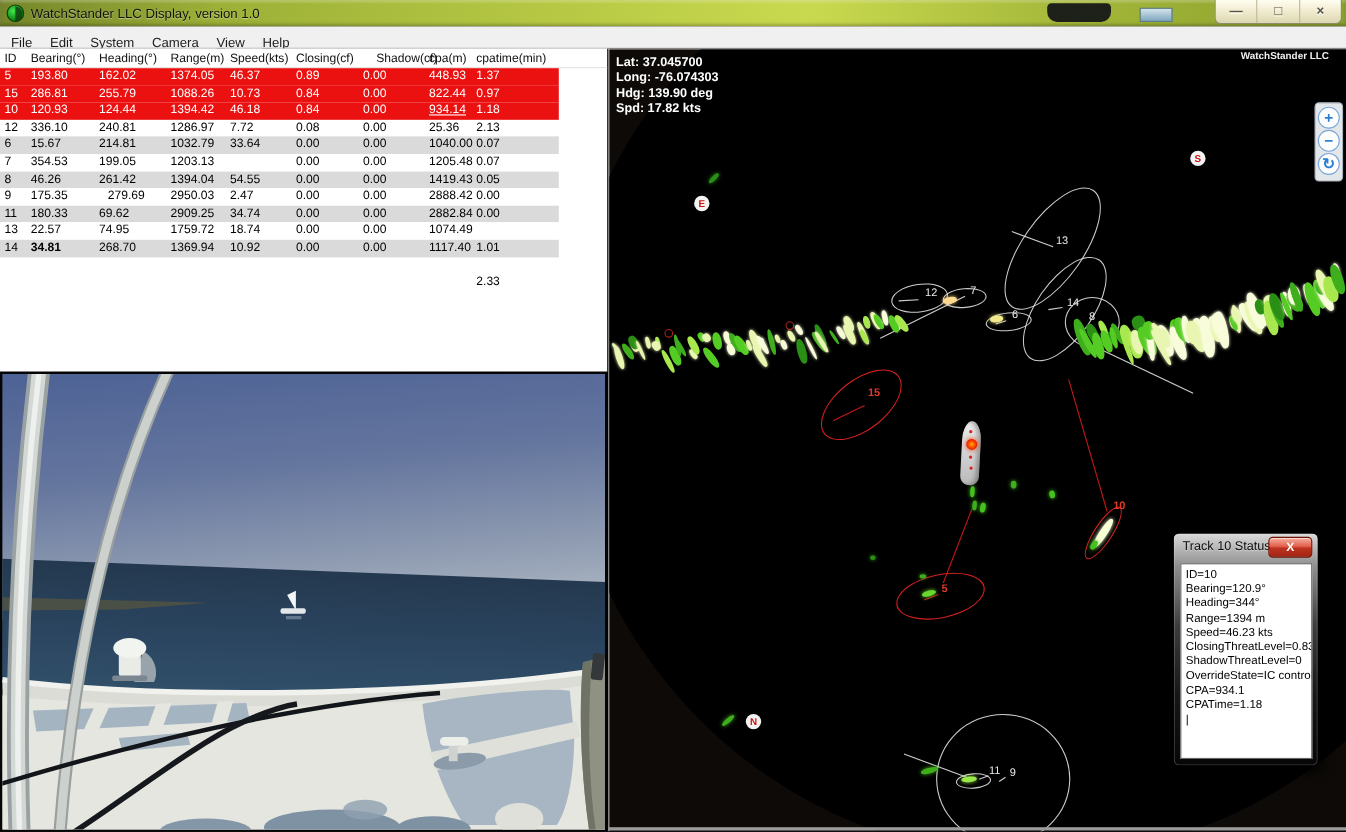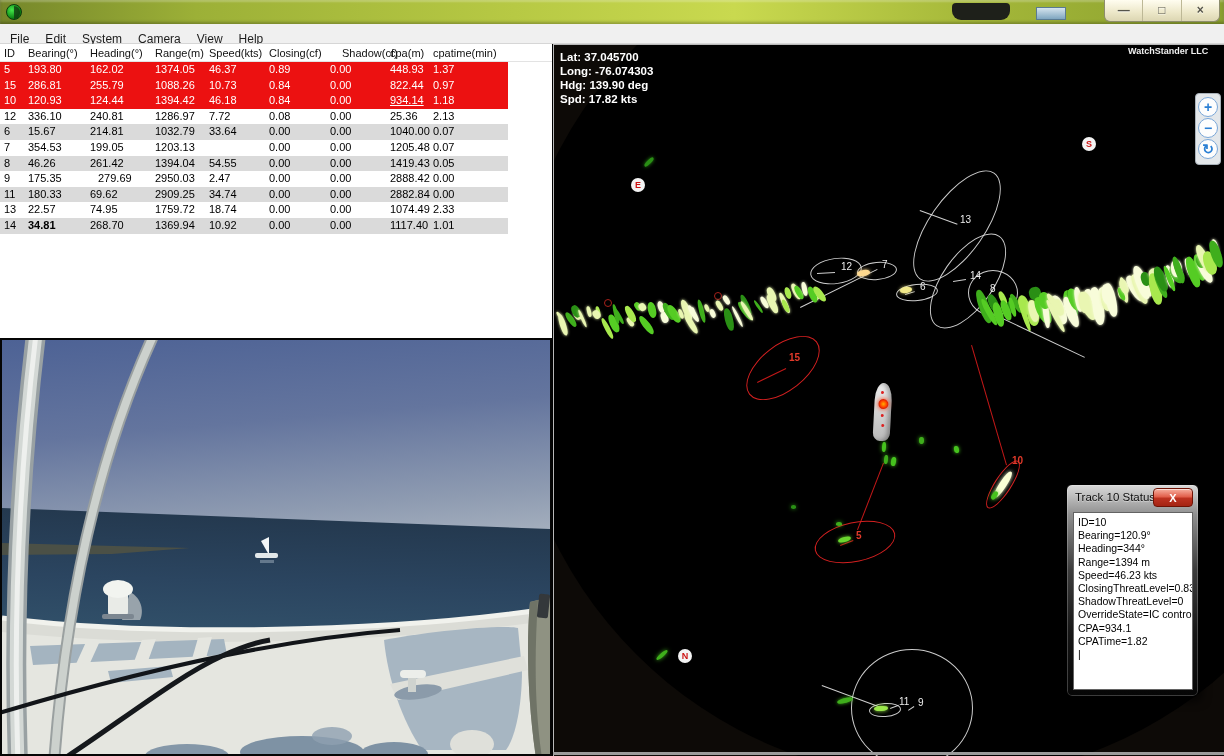--- a/index.html
+++ b/index.html
@@ -98,20 +98,21 @@
     border:1px solid #636363;color:#000;font-size:10.5px;line-height:13.2px;
     padding:3px 0 0 4px;overflow:hidden;white-space:nowrap;}
 </style>
 </head>
 <body>
 
 <div id="app">
 
   <div id="titlebar">
     <div id="app-icon"></div>
+    <div id="win-title">WatchStander LLC Display, version 1.0</div>
     <div class="deco-mug"></div>
     <div class="deco-thumb"></div>
     <div id="winbtns">
       <div class="wbtn">—</div>
       <div class="wbtn">□</div>
       <div class="wbtn">×</div>
     </div>
   </div>
 
   <div id="menubar">
@@ -237,21 +238,21 @@
         </div>
         <div class="trow even" style="top: 140.4px;">
           <span class="tcell" style="left: 4px;">13</span>
           <span class="tcell" style="left: 28px;">22.57</span>
           <span class="tcell" style="left: 90px;">74.95</span>
           <span class="tcell" style="left: 155px;">1759.72</span>
           <span class="tcell" style="left: 209px;">18.74</span>
           <span class="tcell" style="left: 269px;">0.00</span>
           <span class="tcell" style="left: 330px;">0.00</span>
           <span class="tcell" style="left: 390px;">1074.49</span>
-          <span class="tcell" style="left: 433px;">2.33</span>
+          <span class="tcell" style="left: 433px; margin-top: 47px;">2.33</span>
         </div>
         <div class="trow odd" style="top: 156px;">
           <span class="tcell" style="left: 4px;">14</span>
           <span class="tcell" style="left: 28px; font-weight: bold;">34.81</span>
           <span class="tcell" style="left: 90px;">268.70</span>
           <span class="tcell" style="left: 155px;">1369.94</span>
           <span class="tcell" style="left: 209px;">10.92</span>
           <span class="tcell" style="left: 269px;">0.00</span>
           <span class="tcell" style="left: 330px;">0.00</span>
           <span class="tcell" style="left: 390px;">1117.40</span>
@@ -526,18 +527,18 @@
     <div id="popup-body">
         <div>ID=10</div>
         <div>Bearing=120.9°</div>
         <div>Heading=344°</div>
         <div>Range=1394 m</div>
         <div>Speed=46.23 kts</div>
         <div>ClosingThreatLevel=0.839</div>
         <div>ShadowThreatLevel=0</div>
         <div>OverrideState=IC control</div>
         <div>CPA=934.1</div>
-        <div>CPATime=1.82</div>
+        <div>CPATime=1.18</div>
         <div>|</div>
       </div>
   </div>
 
 </div>
 
 </body></html>

